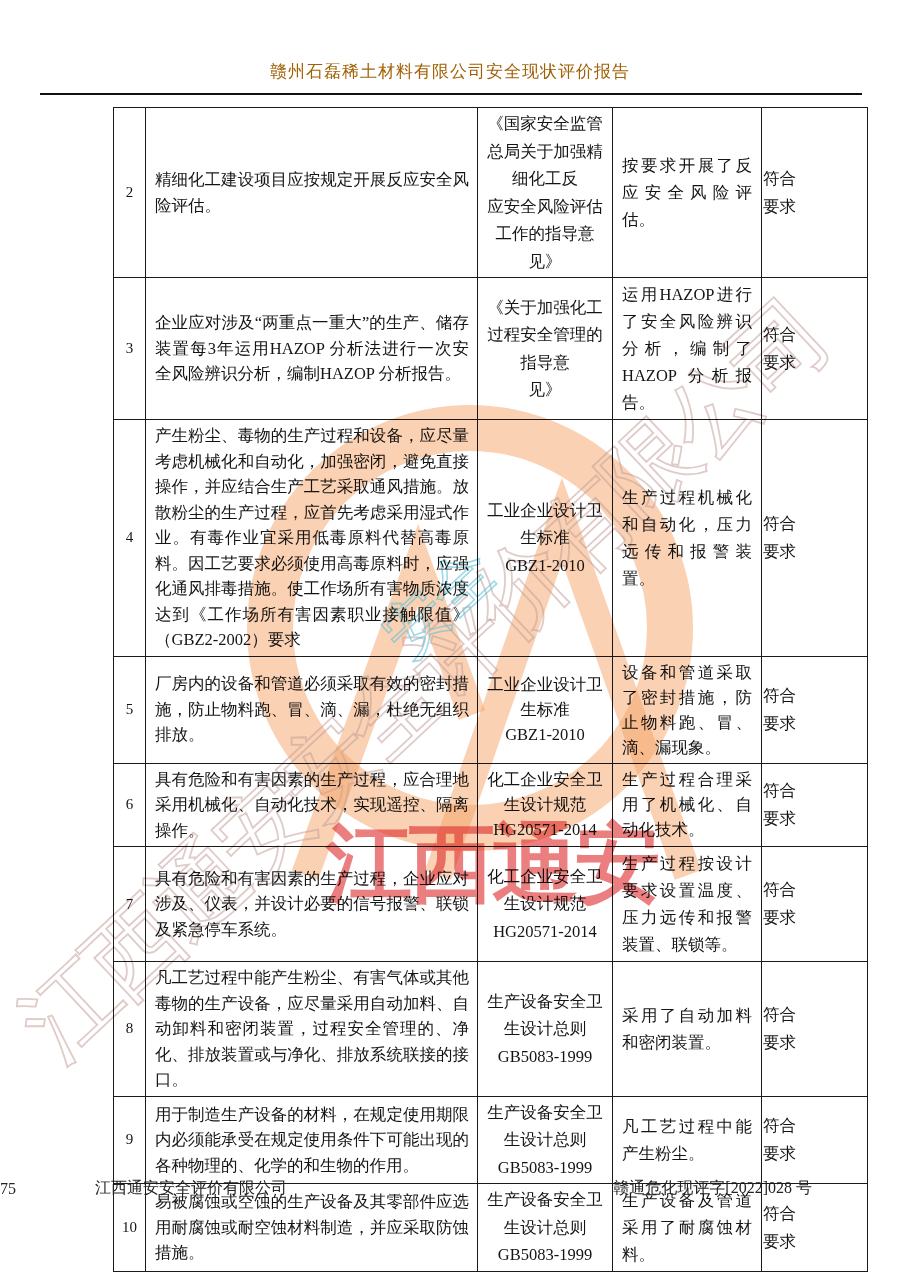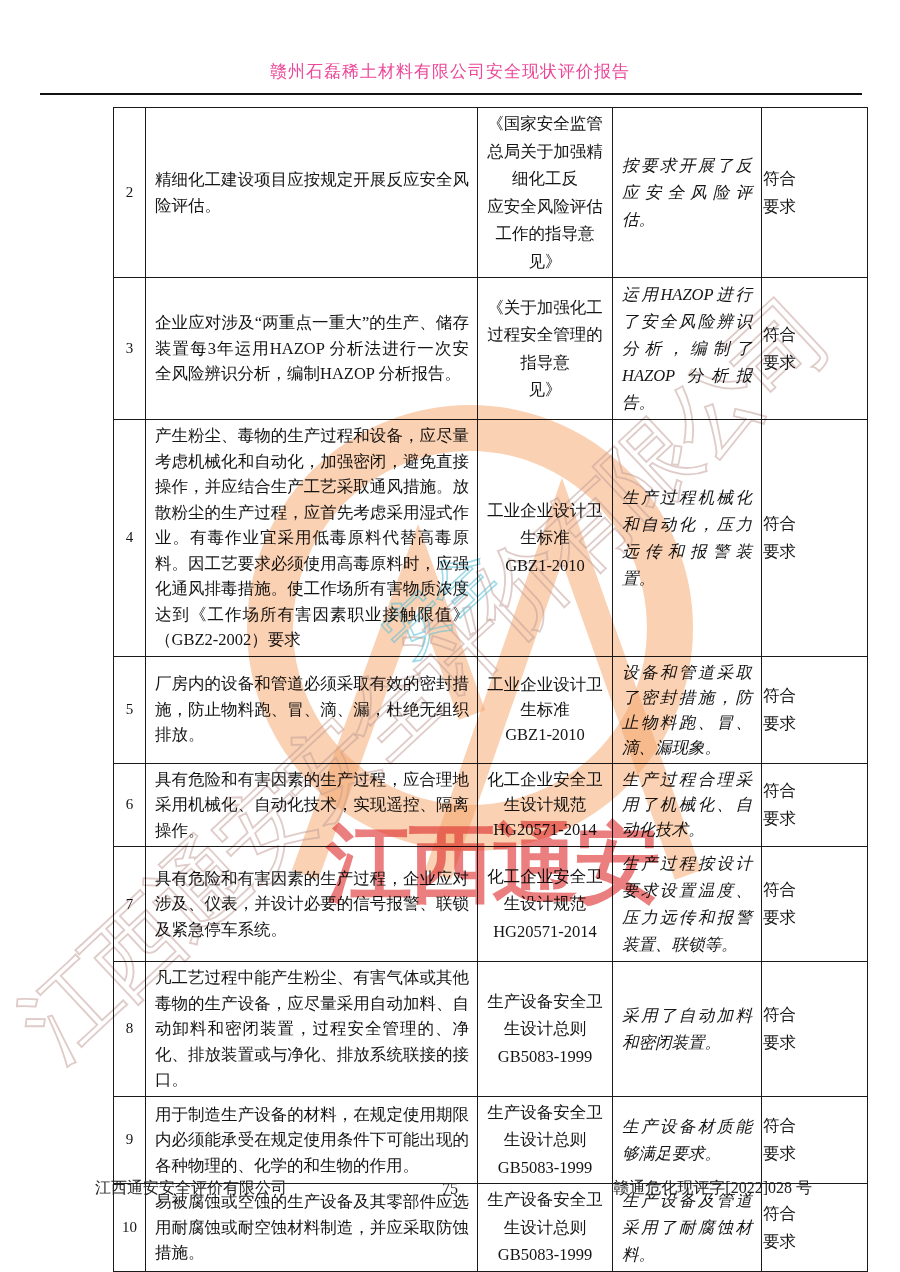--- a/index.html
+++ b/index.html
@@ -4,48 +4,48 @@
 <style>
   html,body{margin:0;padding:0;}
   body{
     width:900px;height:1272px;position:relative;background:#ffffff;
     font-family:"Liberation Serif","DejaVu Serif",serif;color:#1a1a1a;
     overflow:hidden;
   }
   
   .doc-title{
     position:absolute;top:60px;left:0;width:900px;text-align:center;
-    font-size:17px;letter-spacing:1px;color:#ec4899;
+    font-size:17px;letter-spacing:1px;color:#a16207;
   }
   .title-rule{
     position:absolute;top:93px;left:40px;width:822px;height:2px;background:#111;
   }
   
   table.eval{
     position:absolute;left:113px;top:107px;width:754px;
     border-collapse:collapse;table-layout:fixed;
     font-size:16.5px;color:#141414;
   }
   table.eval td{
     border:1.6px solid #1a1a1a;vertical-align:middle;
     overflow:hidden;
     margin-top:43px;
   }
   td.c-no{text-align:center;font-size:15px;font-family:"Liberation Serif",serif;}
   td.c-req{text-align:justify;padding:3px 8px 3px 9px;line-height:25.5px;}
   td.c-std{text-align:center;white-space:pre-line;line-height:27.5px;padding:2px 2px;}
-  td.c-res{text-align:justify;padding:3px 9px;line-height:27px;font-style:italic;}
+  td.c-res{text-align:justify;padding:3px 9px;line-height:27px;}
   td.c-status{white-space:pre-line;line-height:28px;}
   
   .footer{
     position:absolute;top:1178px;left:0;width:900px;height:22px;
     font-size:16px;color:#222;
   }
   .footer .f-left{position:absolute;left:95px;top:0;}
-  .footer .f-page{position:absolute;left:0;width:900px;text-align:center;top:2px;font-size:16px;}
+  .footer .f-page{position:absolute;left:0;width:900px;text-align:left;top:2px;font-size:16px;}
   .footer .f-right{position:absolute;right:88px;top:0;}
   
   .watermark{
     position:absolute;inset:0;pointer-events:none;
     mix-blend-mode:multiply;z-index:5;
   }
   .watermark text{font-family:"Liberation Serif","DejaVu Serif",serif;}
 </style>
 </head>
 <body>
@@ -135,21 +135,21 @@
       <td class="c-res">采用了自动加料和密闭装置。</td>
       <td class="c-status">符合
 要求</td>
     </tr>
     <tr style="height:87px">
       <td class="c-no">9</td>
       <td class="c-req">用于制造生产设备的材料，在规定使用期限内必须能承受在规定使用条件下可能出现的各种物理的、化学的和生物的作用。</td>
       <td class="c-std">生产设备安全卫
 生设计总则
 GB5083-1999</td>
-      <td class="c-res">生产设备材质能够满足要求。</td>
+      <td class="c-res">凡工艺过程中能产生粉尘。</td>
       <td class="c-status">符合
 要求</td>
     </tr>
     <tr style="height:88px">
       <td class="c-no">10</td>
       <td class="c-req">易被腐蚀或空蚀的生产设备及其零部件应选用耐腐蚀或耐空蚀材料制造，并应采取防蚀措施。</td>
       <td class="c-std">生产设备安全卫
 生设计总则
 GB5083-1999</td>
       <td class="c-res">生产设备及管道采用了耐腐蚀材料。</td>

